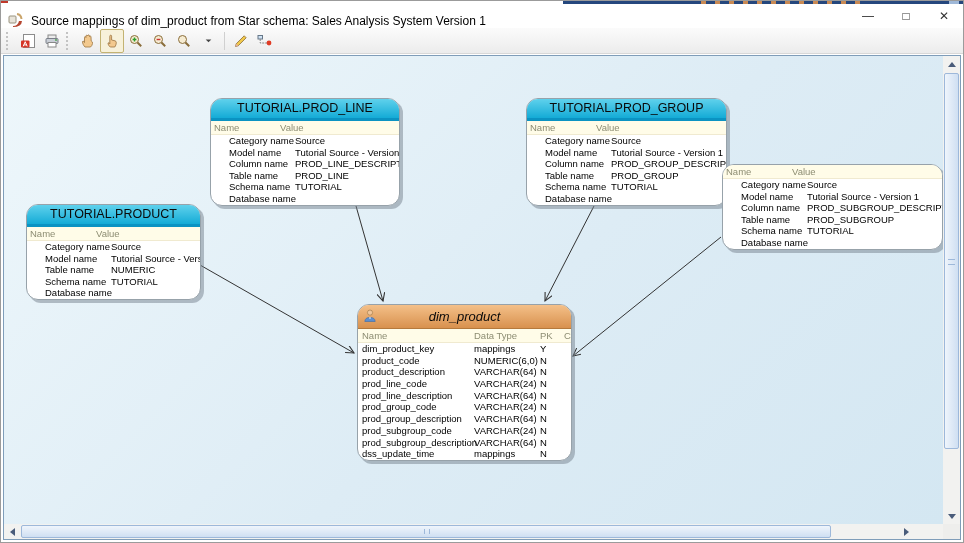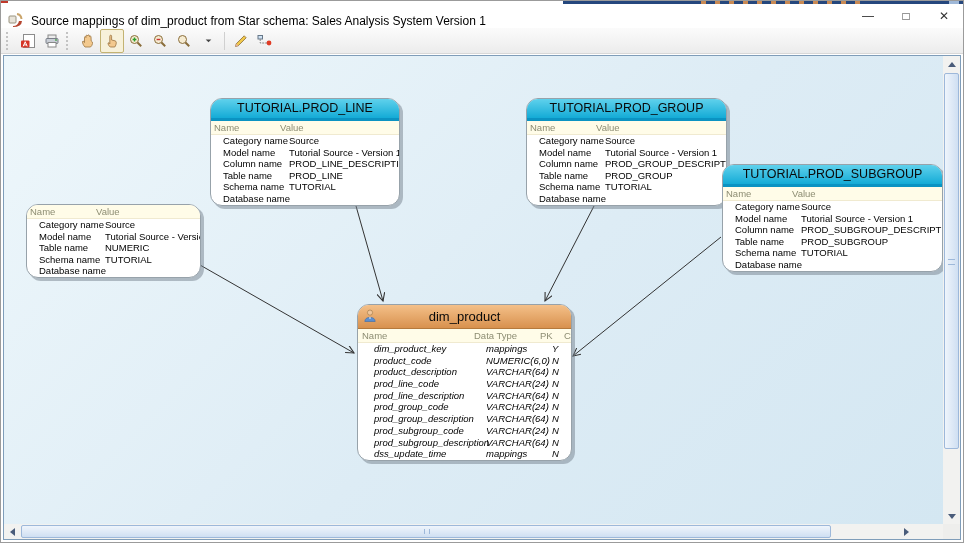--- a/index.html
+++ b/index.html
@@ -46,31 +46,31 @@
   .tri.right{border-top:4px solid transparent;border-bottom:4px solid transparent;border-left:5px solid #4a5c7a;}
   .vthumb{position:absolute;left:1px;right:1px;top:17px;height:374px;background:linear-gradient(90deg,#eff5fc,#cfdff2);border:1px solid #9db8da;border-radius:2px;}
   .vthumb::after{content:"";position:absolute;left:3px;right:3px;top:50%;height:4px;margin-top:-2px;border-top:1px solid #9db8da;border-bottom:1px solid #9db8da;}
   .hthumb{position:absolute;top:1px;bottom:1px;left:17px;width:810px;background:linear-gradient(#eff5fc,#cfdff2);border:1px solid #9db8da;border-radius:2px;box-sizing:border-box;}
   .hthumb::after{content:"";position:absolute;top:3px;bottom:3px;left:50%;width:4px;margin-left:-2px;border-left:1px solid #9db8da;border-right:1px solid #9db8da;}
 
   
   .ebox{position:absolute;background:#fff;border:1px solid #97a2aa;border-radius:12px;box-shadow:3px 3px 0 rgba(118,130,142,.5);overflow:hidden;}
   .src-hd{height:19px;line-height:19px;text-align:center;font-size:12.5px;color:#0a0a0a;background:linear-gradient(#5fd1ec,#14abd6);border-bottom:3px solid #0b93c2;white-space:nowrap;}
   .kv-hd{display:grid;grid-template-columns:66px 1fr;height:13px;line-height:13px;padding-left:3px;background:#fffce8;color:#8d8d73;font-size:9.5px;border-bottom:1px solid #f0ead0;}
-  .kv-row{display:grid;grid-template-columns:66px 1fr;height:11.6px;line-height:11.6px;padding-left:12px;font-size:9.5px;color:#000;white-space:nowrap;}
+  .kv-row{display:grid;grid-template-columns:66px 1fr;height:11.6px;line-height:11.6px;padding-left:18px;font-size:9.5px;color:#000;white-space:nowrap;}
   .pos-product{left:22px;top:148px;width:173px;}
   .pos-line{left:206px;top:42px;width:188px;}
   .pos-group{left:522px;top:42px;width:199px;}
   .pos-subgroup{left:718px;top:108px;width:219px;}
   .pos-dim{left:353px;top:248px;width:213px;}
-  .tgt-hd{height:23px;background:linear-gradient(#f4c089,#d8914e);border-bottom:1px solid #b5793c;display:flex;align-items:center;position:relative;}
+  .tgt-hd{height:23px;background:linear-gradient(#f4c089,#d8914e);border-bottom:1px solid #b5793c;display:flex;align-items:center;position:relative;font-style:italic;}
   .tgt-hd .person{position:absolute;left:4px;top:3px;width:16px;height:16px;}
   .tgt-title{flex:1;text-align:center;font-size:13px;color:#0a0a0a;}
   .tgt-cols{display:grid;grid-template-columns:112px 66px 24px 1fr;height:13px;line-height:13px;padding-left:4px;background:#fffce8;color:#8d8d73;font-size:9.5px;border-bottom:1px solid #f0ead0;}
-  .tgt-row{display:grid;grid-template-columns:112px 66px 24px 1fr;height:11.7px;line-height:11.7px;padding-left:16px;font-size:9.5px;color:#000;white-space:nowrap;font-style:italic;}
+  .tgt-row{display:grid;grid-template-columns:112px 66px 24px 1fr;height:11.7px;line-height:11.7px;padding-left:4px;font-size:9.5px;color:#000;white-space:nowrap;}
 </style>
 </head>
 <body>
 
 <div class="window">
 
   <div class="top-strip">
     <div class="strip-red"></div>
     <div class="strip-blue"></div>
     <div class="strip-text"></div>
@@ -169,20 +169,21 @@
             <path d="M0,0 L8,4 L0,8" fill="none" stroke="#333" stroke-width="1.1"></path>
           </marker>
         </defs>
         <line x1="352" y1="150" x2="379" y2="245" stroke="#333" stroke-width="1" marker-end="url(#arr)"></line>
         <line x1="590" y1="150" x2="541" y2="245" stroke="#333" stroke-width="1" marker-end="url(#arr)"></line>
         <line x1="196" y1="209" x2="350" y2="297" stroke="#333" stroke-width="1" marker-end="url(#arr)"></line>
         <line x1="717" y1="181" x2="569" y2="300" stroke="#333" stroke-width="1" marker-end="url(#arr)"></line>
       </svg>
 
       <div class="ebox src pos-product">
+        <div class="src-hd">TUTORIAL.PRODUCT</div>
         <div class="kv-hd">
           <span>Name</span>
           <span>Value</span>
         </div>
         <div>
 
             <div class="kv-row">
               <span class="k">Category name</span>
               <span class="v">Source</span>
             </div>
@@ -283,21 +284,20 @@
             </div>
 
             <div class="kv-row">
               <span class="k">Database name</span>
               <span class="v"></span>
             </div>
           </div>
       </div>
 
       <div class="ebox src pos-subgroup">
-        <div class="src-hd">TUTORIAL.PROD_SUBGROUP</div>
         <div class="kv-hd">
           <span>Name</span>
           <span>Value</span>
         </div>
         <div>
 
             <div class="kv-row">
               <span class="k">Category name</span>
               <span class="v">Source</span>
             </div>

